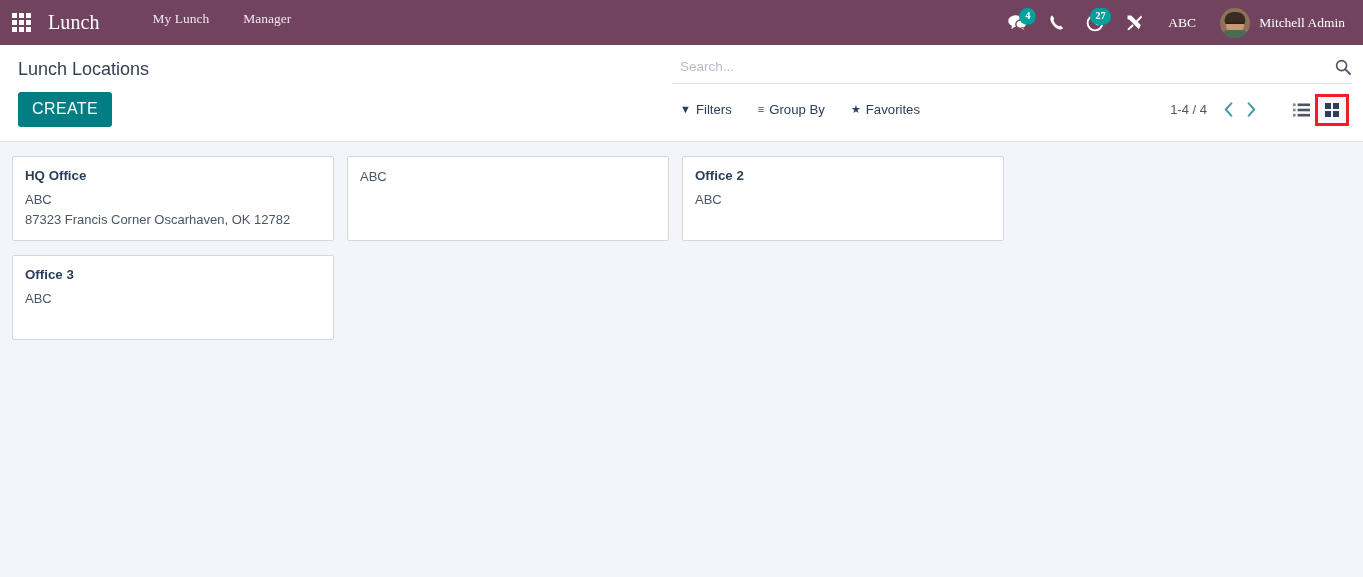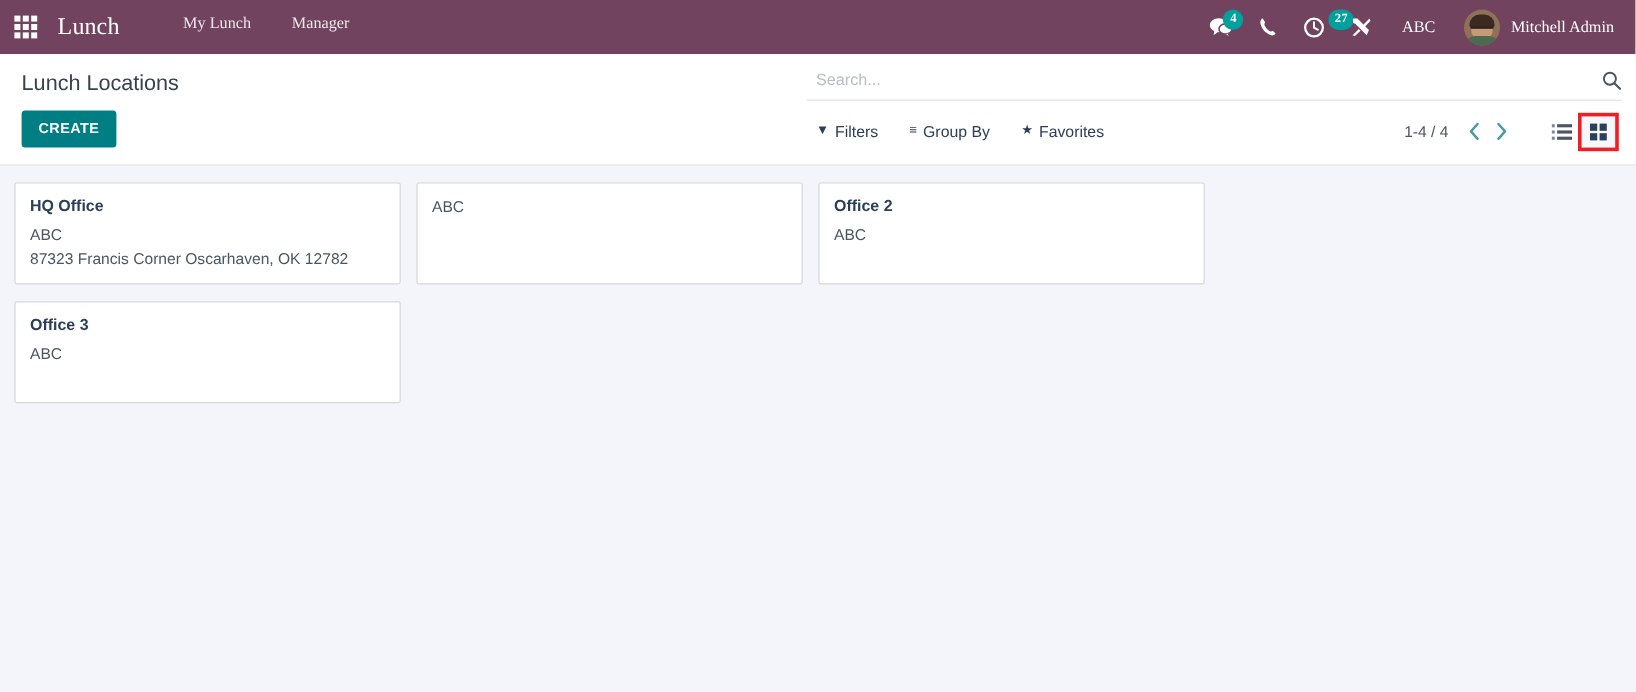--- a/index.html
+++ b/index.html
@@ -100,21 +100,21 @@
     background: #00a09d;
     color: #ffffff;
     font-size: 10.5px;
     font-weight: 700;
     line-height: 1;
     padding: 3px 5px 3px 5px;
     border-radius: 9px;
     min-width: 17px;
     text-align: center;
   }
-  .badge.wide { left: 32px; }
+  .badge.wide { left: 15px; }
 
   .company-name {
     color: #ffffff;
     font-size: 13.5px;
     padding: 0 14px;
     height: 45px;
     line-height: 45px;
     cursor: pointer;
   }
 
@@ -204,22 +204,22 @@
     color: #374151;
     font-weight: 400;
     line-height: 22px;
     margin-bottom: 12px;
     white-space: nowrap;
   }
 
   .btn-create {
     background: #017e84;
     color: #ffffff;
-    font-size: 12px;
-    font-weight: 700;
+    font-size: 16px;
+    font-weight: 400;
     letter-spacing: 0.4px;
     border: none;
     padding: 8px 14px 9px;
     border-radius: 3px;
     cursor: pointer;
     font-family: "Liberation Sans", sans-serif;
     display: inline-block;
     margin-bottom: 14px;
   }
 

